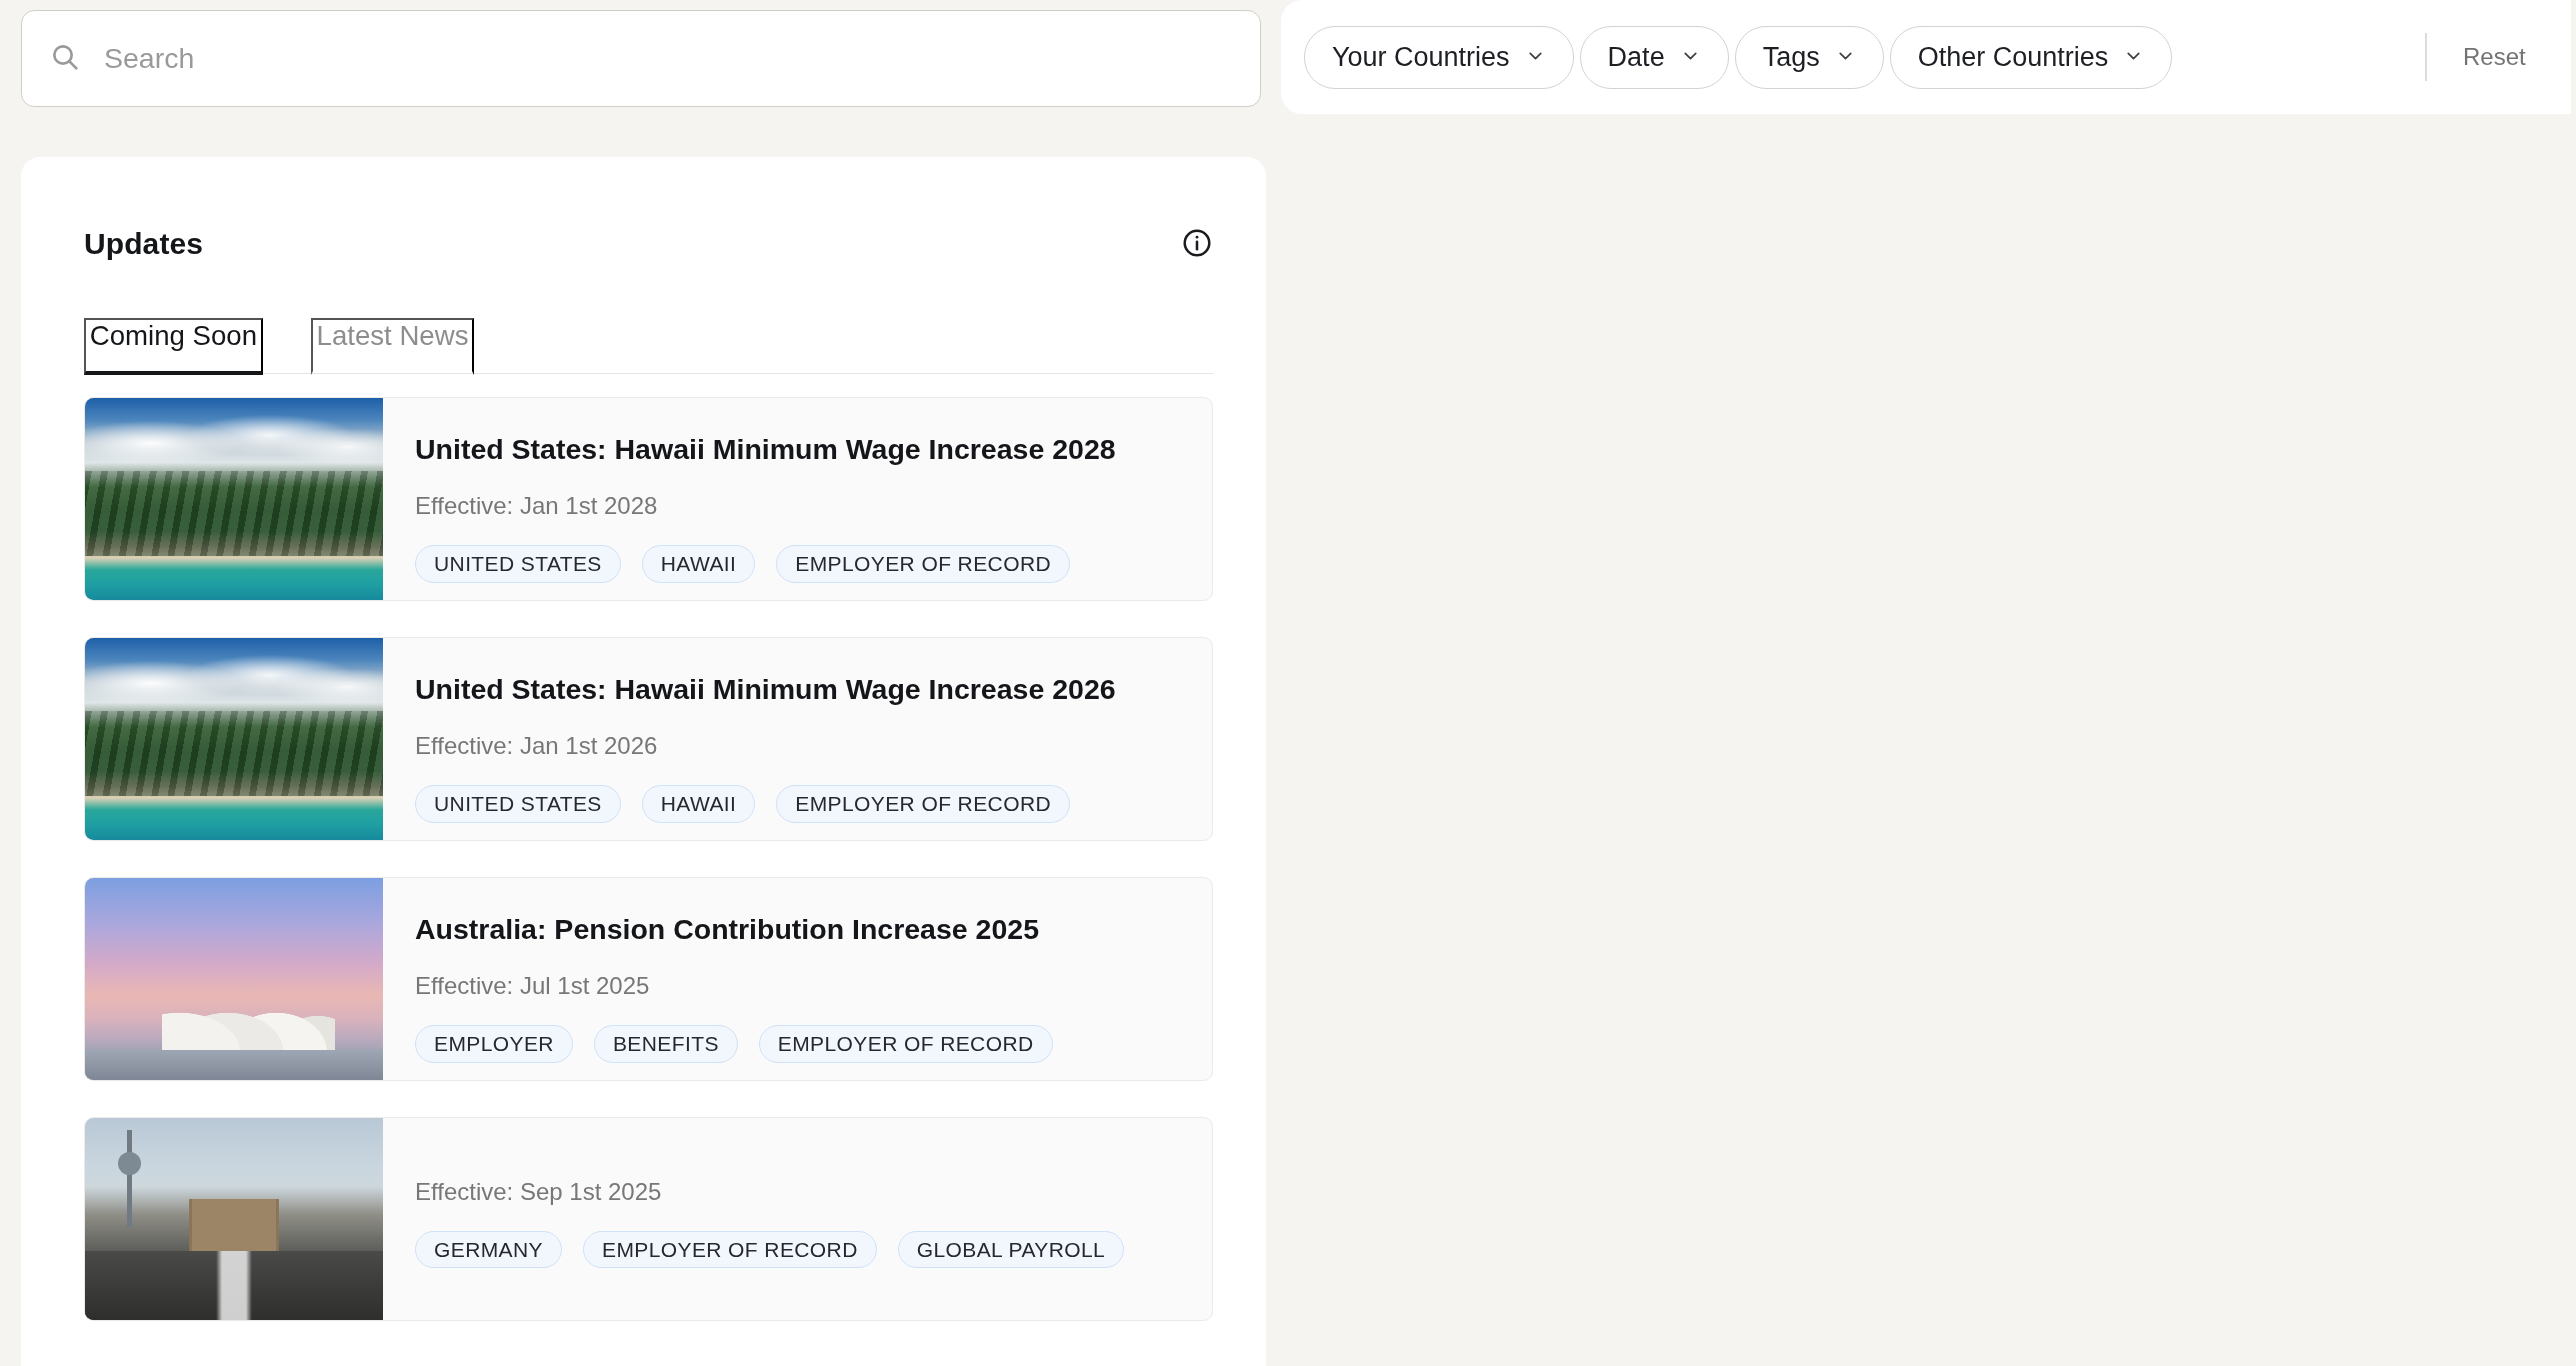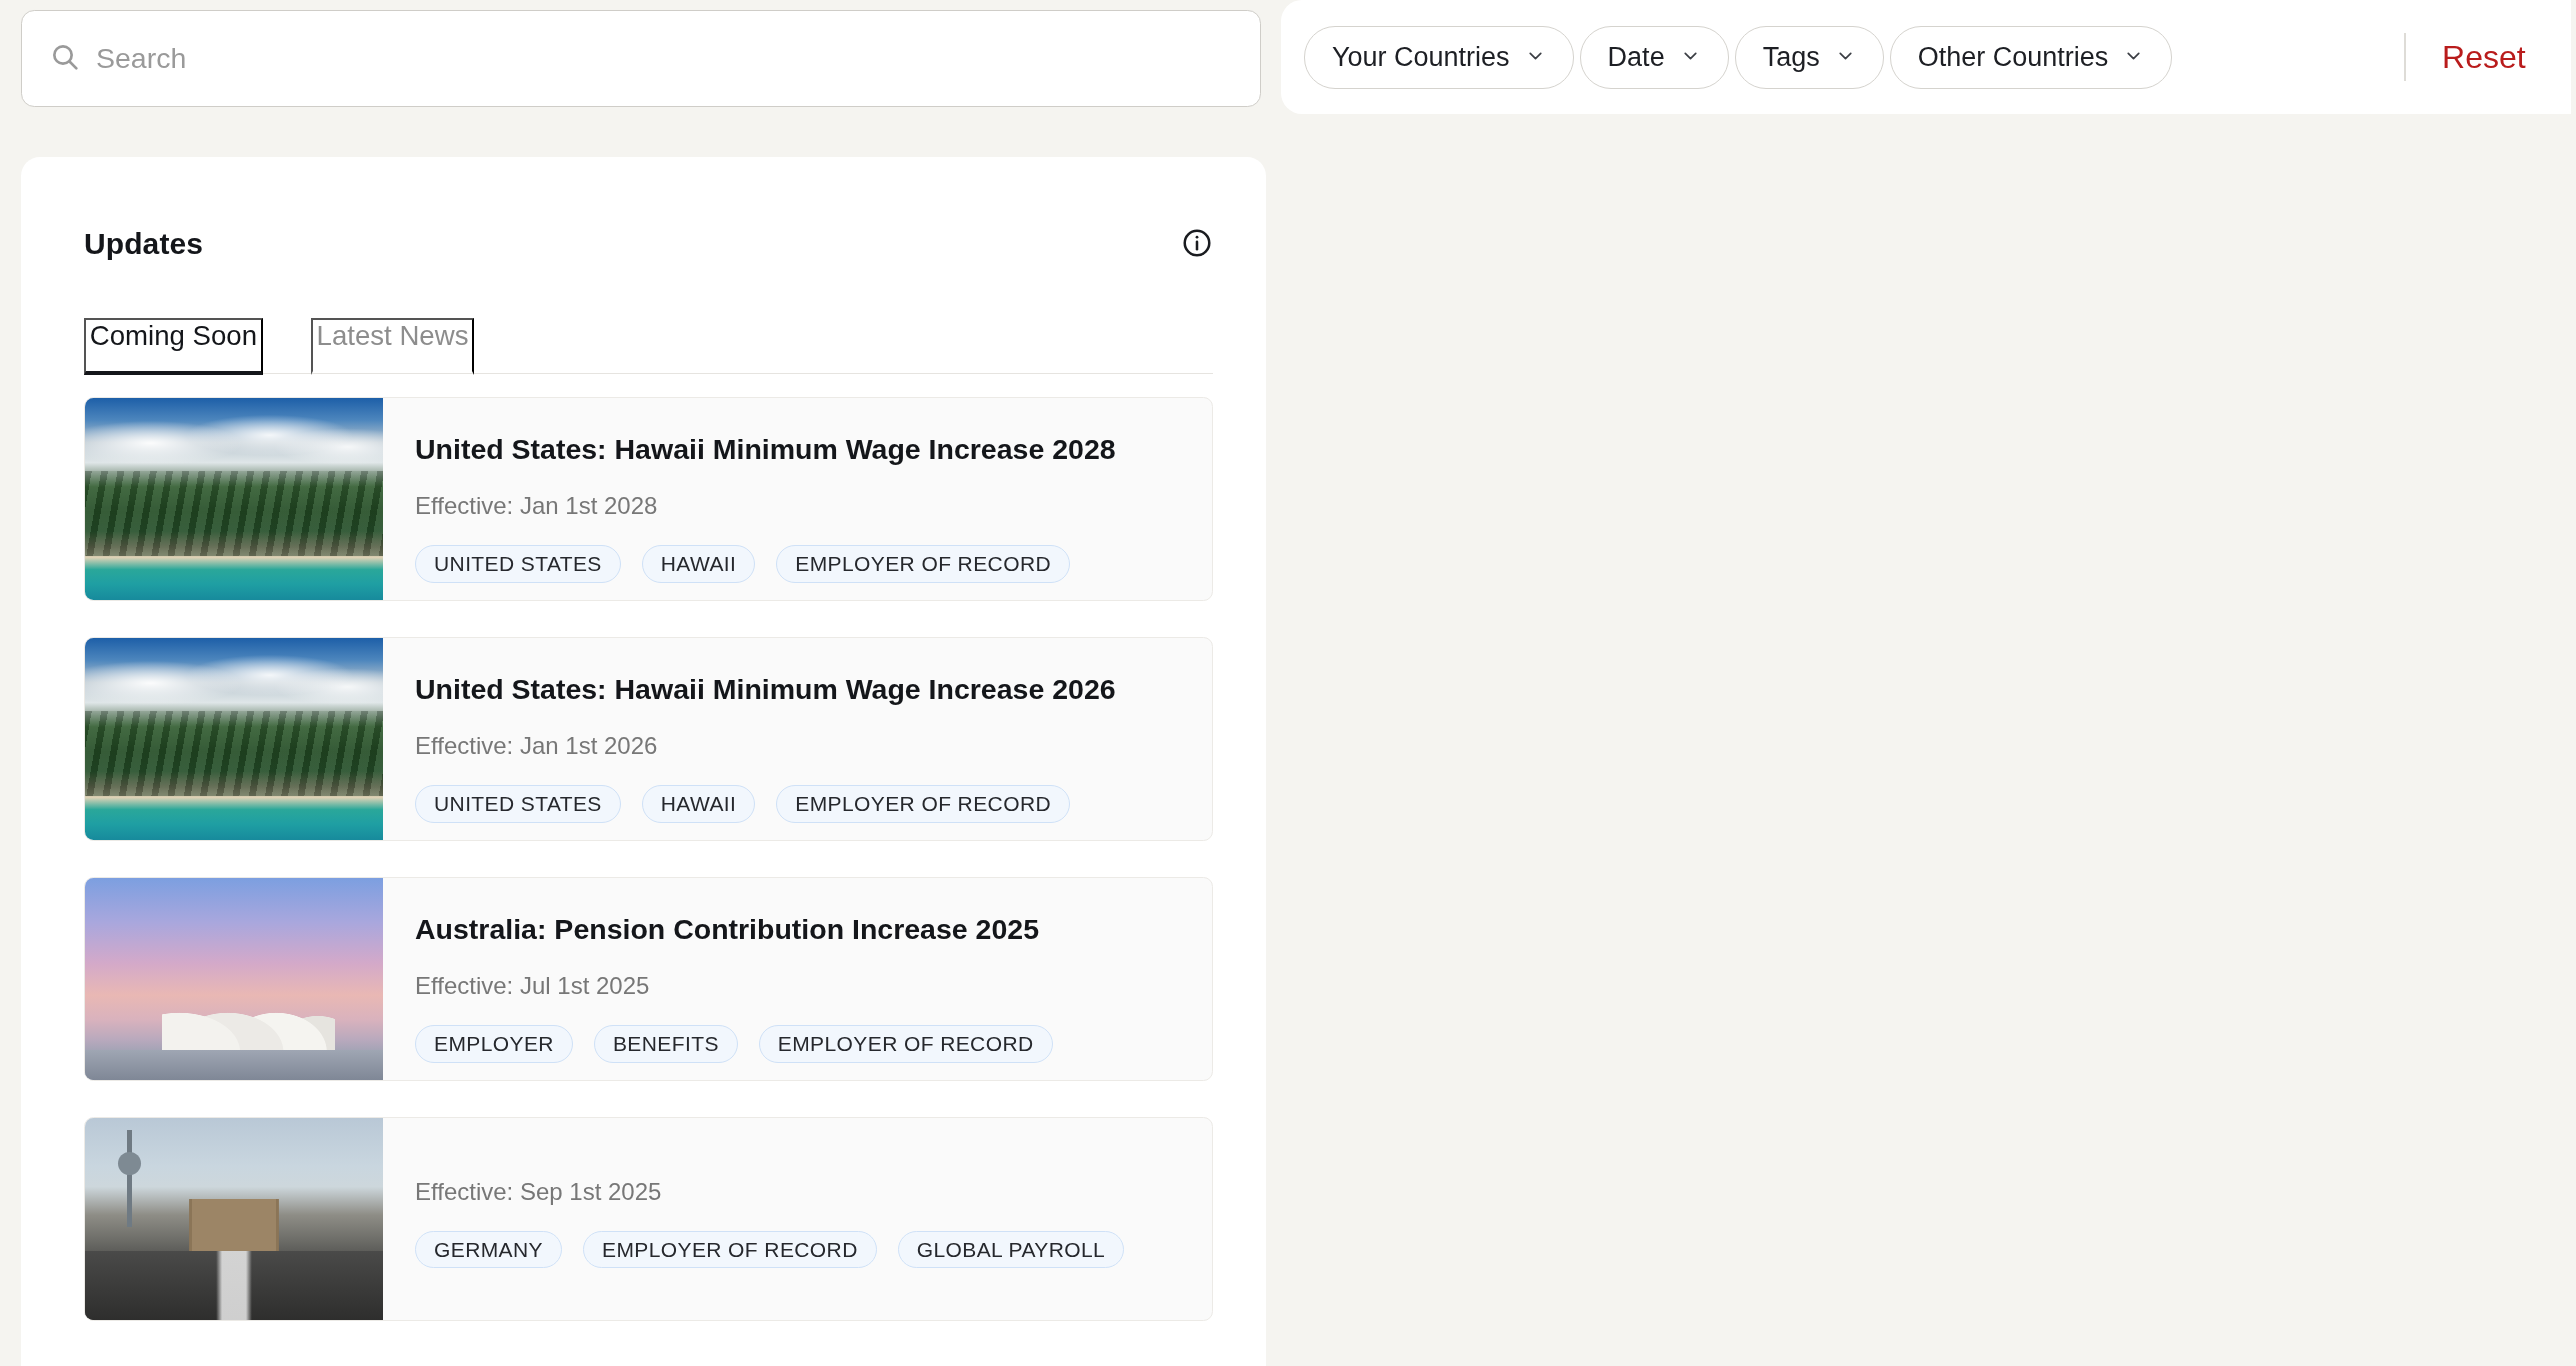--- a/index.html
+++ b/index.html
@@ -25,21 +25,21 @@
     left: 21px;
     top: 9.5px;
     width: 1240px;
     height: 97px;
     background: #ffffff;
     border: 1.4px solid #cfcdc8;
     border-radius: 13.3px;
     display: flex;
     align-items: center;
     padding: 0 27px;
-    gap: 15px;
+    gap: 23px;
   }
   .search-icon { flex: 0 0 auto; display: block; }
   .search-input {
     flex: 1 1 auto;
     border: none;
     outline: none;
     background: transparent;
     font-family: "Liberation Sans", sans-serif;
     font-size: 28.5px;
     color: #23262c;
@@ -78,22 +78,22 @@
   .chev { flex: 0 0 auto; display: block; }
 
   .filter-spacer { flex: 1 1 auto; }
   .divider {
     width: 1.9px;
     height: 48px;
     background: #dedcd7;
     flex: 0 0 auto;
   }
   .reset-btn {
-    font-size: 32px;
-    color: #b91c1c;
+    font-size: 24px;
+    color: #737373;
     background: transparent;
     border: none;
     padding: 0 13.3px 0 30px;
     cursor: default;
     white-space: nowrap;
     font-family: "Liberation Sans", sans-serif;
   }
 
   
   .updates-card {

